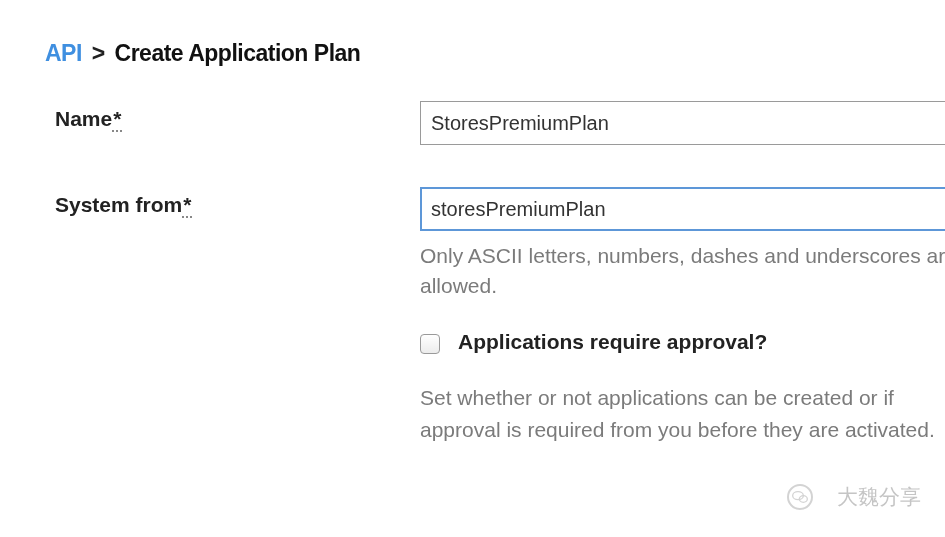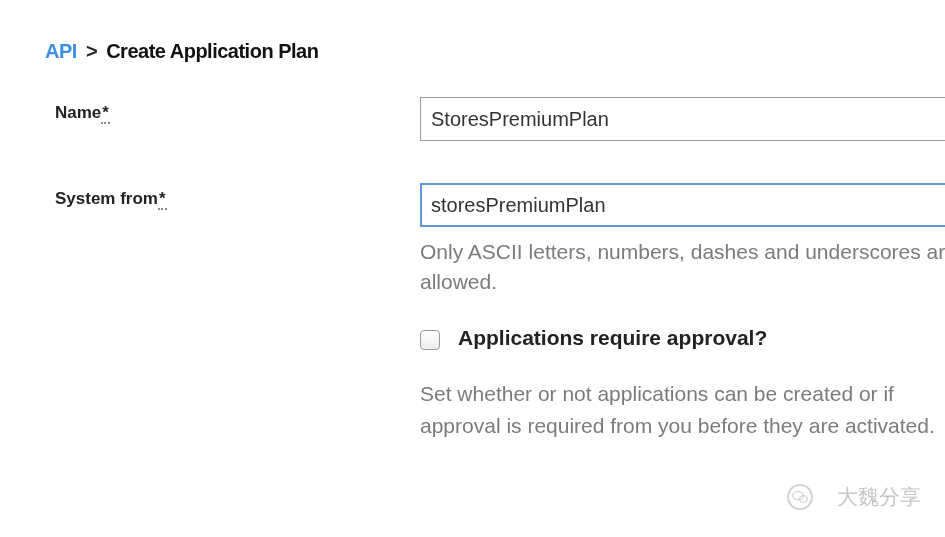--- a/index.html
+++ b/index.html
@@ -11,21 +11,21 @@
     overflow: hidden;
     font-family: Verdana, Geneva, sans-serif;
     background: #ffffff;
     color: #222;
   }
   .page {
     padding: 40px 0 0 45px;
     width: 945px;
   }
   .breadcrumb {
-    font-size: 20px;
+    font-size: 23px;
     font-weight: bold;
     margin-bottom: 34px;
     letter-spacing: -0.5px;
   }
   .breadcrumb .api-link {
     color: #3f8fe0;
     text-decoration: none;
   }
   .breadcrumb .sep {
     color: #222;
@@ -38,21 +38,21 @@
     display: flex;
     align-items: flex-start;
     margin-bottom: 14px;
   }
   .form-label-col {
     width: 375px;
     padding-left: 10px;
     padding-top: 6px;
   }
   .form-label-col label {
-    font-size: 17px;
+    font-size: 21px;
     font-weight: bold;
     color: #222;
   }
   .req {
     border-bottom: 2px dotted #888;
     cursor: help;
     padding: 0 1px;
   }
   .input-col {
     flex: 1;

